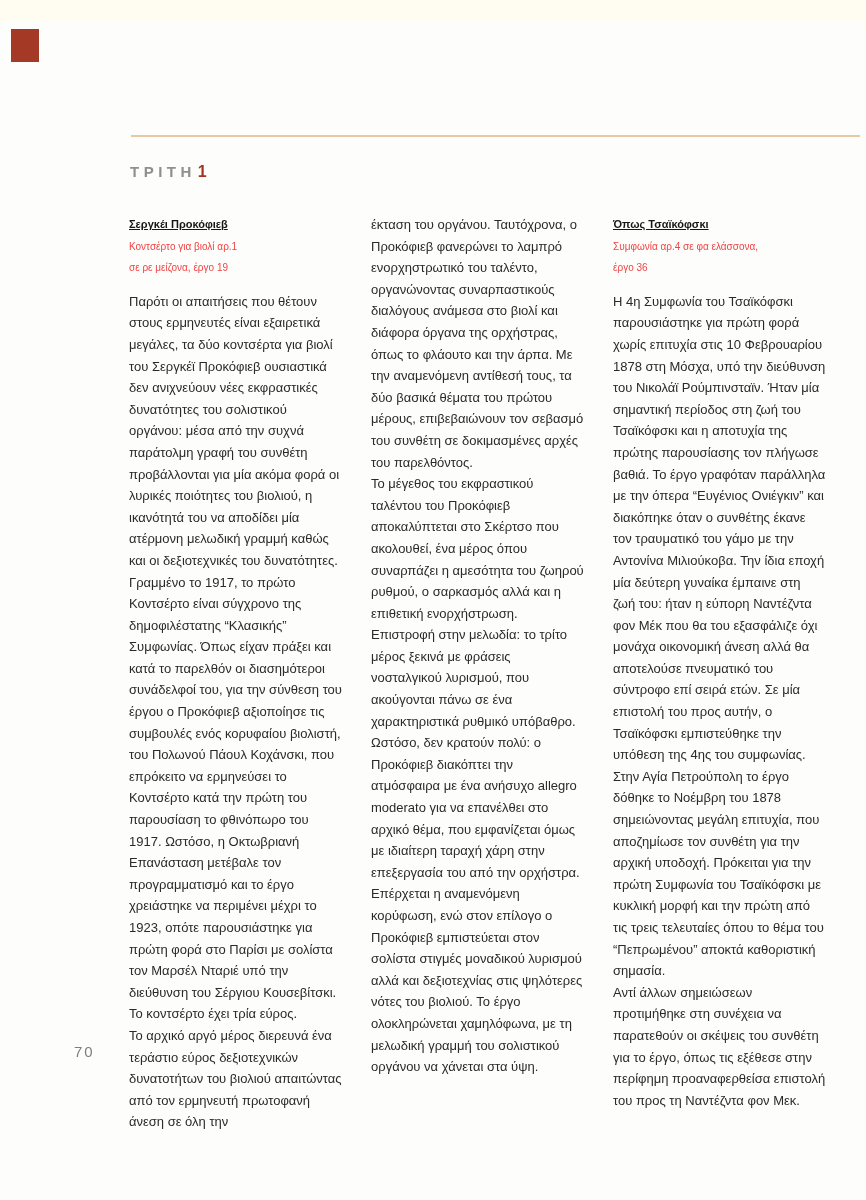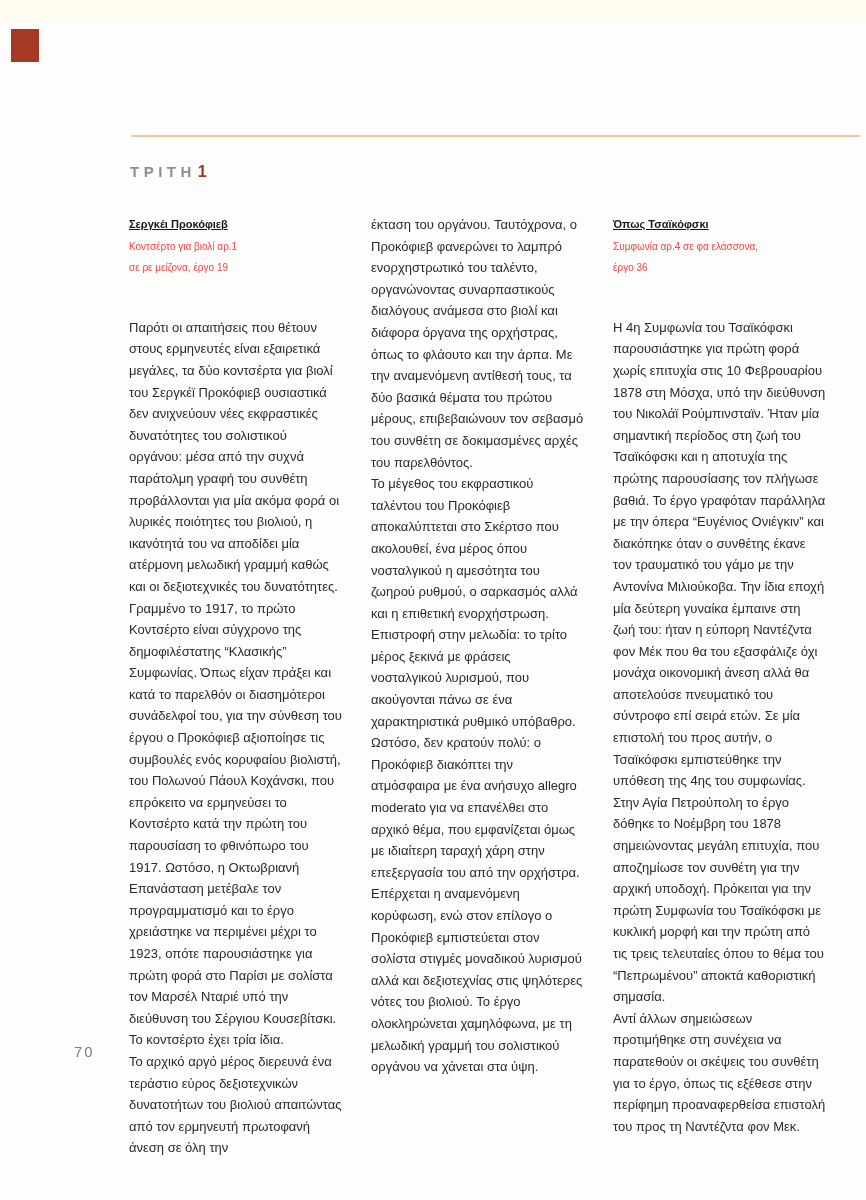--- a/index.html
+++ b/index.html
@@ -19,21 +19,21 @@
 
   .day-row { position:absolute; left:130px; top:163px; }
   .day { font-size:15px; font-weight:bold; letter-spacing:4.5px; color:#8f8f8f;text-align:center; }
   .day-num { font-size:16px; font-weight:bold; color:#a03420; margin-left:2px; }
 
   .columns { position:absolute; left:129px; top:214px; display:flex; gap:29px; }
   .col { width:213px; }
   .work-title { font-weight:bold; font-size:11px; line-height:21.6px; color:#161616;text-decoration:underline; }
   .work-sub { font-size:10px; line-height:21.6px; color:#ef4444; }
   p.body { margin:0; font-size:13px; line-height:21.6px; color:#2a2a2a; }
-  p.body.gap-top { margin-top:38px; }
+  p.body.gap-top { margin-top:12px; }
 
   .page-number { position:absolute; left:74px; top:1043px; font-size:15px; font-weight:normal; letter-spacing:2px; color:#7e7e7e; }
 </style>
 </head>
 <body>
 
 <div class="page">
   <div class="top-strip"></div>
   <div class="corner-square"></div>
 
@@ -46,27 +46,27 @@
   </div>
 
   <div class="columns">
 
     <div class="col">
       <div class="work-title">Σεργκέι Προκόφιεβ</div>
       <div class="work-sub">Κοντσέρτο για βιολί αρ.1</div>
       <div class="work-sub">σε ρε μείζονα, έργο 19</div>
       <p class="body gap-top">Παρότι οι απαιτήσεις που θέτουν στους ερμηνευτές είναι εξαιρετικά μεγάλες, τα δύο κοντσέρτα για βιολί του Σεργκέϊ Προκόφιεβ ουσιαστικά δεν ανιχνεύουν νέες εκφραστικές δυνατότητες του σολιστικού οργάνου: μέσα από την συχνά παράτολμη γραφή του συνθέτη προβάλλονται για μία ακόμα φορά οι λυρικές ποιότητες του βιολιού, η ικανότητά του να αποδίδει μία ατέρμονη μελωδική γραμμή καθώς και οι δεξιοτεχνικές του δυνατότητες.</p>
       <p class="body">Γραμμένο το 1917, το πρώτο Κοντσέρτο είναι σύγχρονο της δημοφιλέστατης “Κλασικής” Συμφωνίας. Όπως είχαν πράξει και κατά το παρελθόν οι διασημότεροι συνάδελφοί του, για την σύνθεση του έργου ο Προκόφιεβ αξιοποίησε τις συμβουλές ενός κορυφαίου βιολιστή, του Πολωνού Πάουλ Κοχάνσκι, που επρόκειτο να ερμηνεύσει το Κοντσέρτο κατά την πρώτη του παρουσίαση το φθινόπωρο του 1917. Ωστόσο, η Οκτωβριανή Επανάσταση μετέβαλε τον προγραμματισμό και το έργο χρειάστηκε να περιμένει μέχρι το 1923, οπότε παρουσιάστηκε για πρώτη φορά στο Παρίσι με σολίστα τον Μαρσέλ Νταριέ υπό την διεύθυνση του Σέργιου Κουσεβίτσκι.</p>
-      <p class="body">Το κοντσέρτο έχει τρία ίδια.</p>
+      <p class="body">Το κοντσέρτο έχει τρία εύρος.</p>
       <p class="body">Το αρχικό αργό μέρος διερευνά ένα τεράστιο εύρος δεξιοτεχνικών δυνατοτήτων του βιολιού απαιτώντας από τον ερμηνευτή πρωτοφανή άνεση σε όλη την</p>
     </div>
 
     <div class="col">
       <p class="body">έκταση του οργάνου. Ταυτόχρονα, ο Προκόφιεβ φανερώνει το λαμπρό ενορχηστρωτικό του ταλέντο, οργανώνοντας συναρπαστικούς διαλόγους ανάμεσα στο βιολί και διάφορα όργανα της ορχήστρας, όπως το φλάουτο και την άρπα. Με την αναμενόμενη αντίθεσή τους, τα δύο βασικά θέματα του πρώτου μέρους, επιβεβαιώνουν τον σεβασμό του συνθέτη σε δοκιμασμένες αρχές του παρελθόντος.</p>
-      <p class="body">Το μέγεθος του εκφραστικού ταλέντου του Προκόφιεβ αποκαλύπτεται στο Σκέρτσο που ακολουθεί, ένα μέρος όπου νοσταλγικού η αμεσότητα του ζωηρού ρυθμού, ο σαρκασμός αλλά και η επιθετική ενορχήστρωση.</p>
+      <p class="body">Το μέγεθος του εκφραστικού ταλέντου του Προκόφιεβ αποκαλύπτεται στο Σκέρτσο που ακολουθεί, ένα μέρος όπου συναρπάζει η αμεσότητα του ζωηρού ρυθμού, ο σαρκασμός αλλά και η επιθετική ενορχήστρωση.</p>
       <p class="body">Επιστροφή στην μελωδία: το τρίτο μέρος ξεκινά με φράσεις νοσταλγικού λυρισμού, που ακούγονται πάνω σε ένα χαρακτηριστικά ρυθμικό υπόβαθρο. Ωστόσο, δεν κρατούν πολύ: ο Προκόφιεβ διακόπτει την ατμόσφαιρα με ένα ανήσυχο allegro moderato για να επανέλθει στο αρχικό θέμα, που εμφανίζεται όμως με ιδιαίτερη ταραχή χάρη στην επεξεργασία του από την ορχήστρα. Επέρχεται η αναμενόμενη κορύφωση, ενώ στον επίλογο ο Προκόφιεβ εμπιστεύεται στον σολίστα στιγμές μοναδικού λυρισμού αλλά και δεξιοτεχνίας στις ψηλότερες νότες του βιολιού. Το έργο ολοκληρώνεται χαμηλόφωνα, με τη μελωδική γραμμή του σολιστικού οργάνου να χάνεται στα ύψη.</p>
     </div>
 
     <div class="col">
       <div class="work-title">Όπως Τσαϊκόφσκι</div>
       <div class="work-sub">Συμφωνία αρ.4 σε φα ελάσσονα,</div>
       <div class="work-sub">έργο 36</div>
       <p class="body gap-top">Η 4η Συμφωνία του Τσαϊκόφσκι παρουσιάστηκε για πρώτη φορά χωρίς επιτυχία στις 10 Φεβρουαρίου 1878 στη Μόσχα, υπό την διεύθυνση του Νικολάϊ Ρούμπινσταϊν. Ήταν μία σημαντική περίοδος στη ζωή του Τσαϊκόφσκι και η αποτυχία της πρώτης παρουσίασης τον πλήγωσε βαθιά. Το έργο γραφόταν παράλληλα με την όπερα “Ευγένιος Ονιέγκιν” και διακόπηκε όταν ο συνθέτης έκανε τον τραυματικό του γάμο με την Αντονίνα Μιλιούκοβα. Την ίδια εποχή μία δεύτερη γυναίκα έμπαινε στη ζωή του: ήταν η εύπορη Ναντέζντα φον Μέκ που θα του εξασφάλιζε όχι μονάχα οικονομική άνεση αλλά θα αποτελούσε πνευματικό του σύντροφο επί σειρά ετών. Σε μία επιστολή του προς αυτήν, ο Τσαϊκόφσκι εμπιστεύθηκε την υπόθεση της 4ης του συμφωνίας. Στην Αγία Πετρούπολη το έργο δόθηκε το Νοέμβρη του 1878 σημειώνοντας μεγάλη επιτυχία, που αποζημίωσε τον συνθέτη για την αρχική υποδοχή. Πρόκειται για την πρώτη Συμφωνία του Τσαϊκόφσκι με κυκλική μορφή και την πρώτη από τις τρεις τελευταίες όπου το θέμα του “Πεπρωμένου” αποκτά καθοριστική σημασία.</p>
       <p class="body">Αντί άλλων σημειώσεων προτιμήθηκε στη συνέχεια να παρατεθούν οι σκέψεις του συνθέτη για το έργο, όπως τις εξέθεσε στην περίφημη προαναφερθείσα επιστολή του προς τη Ναντέζντα φον Μεκ.</p>
 

